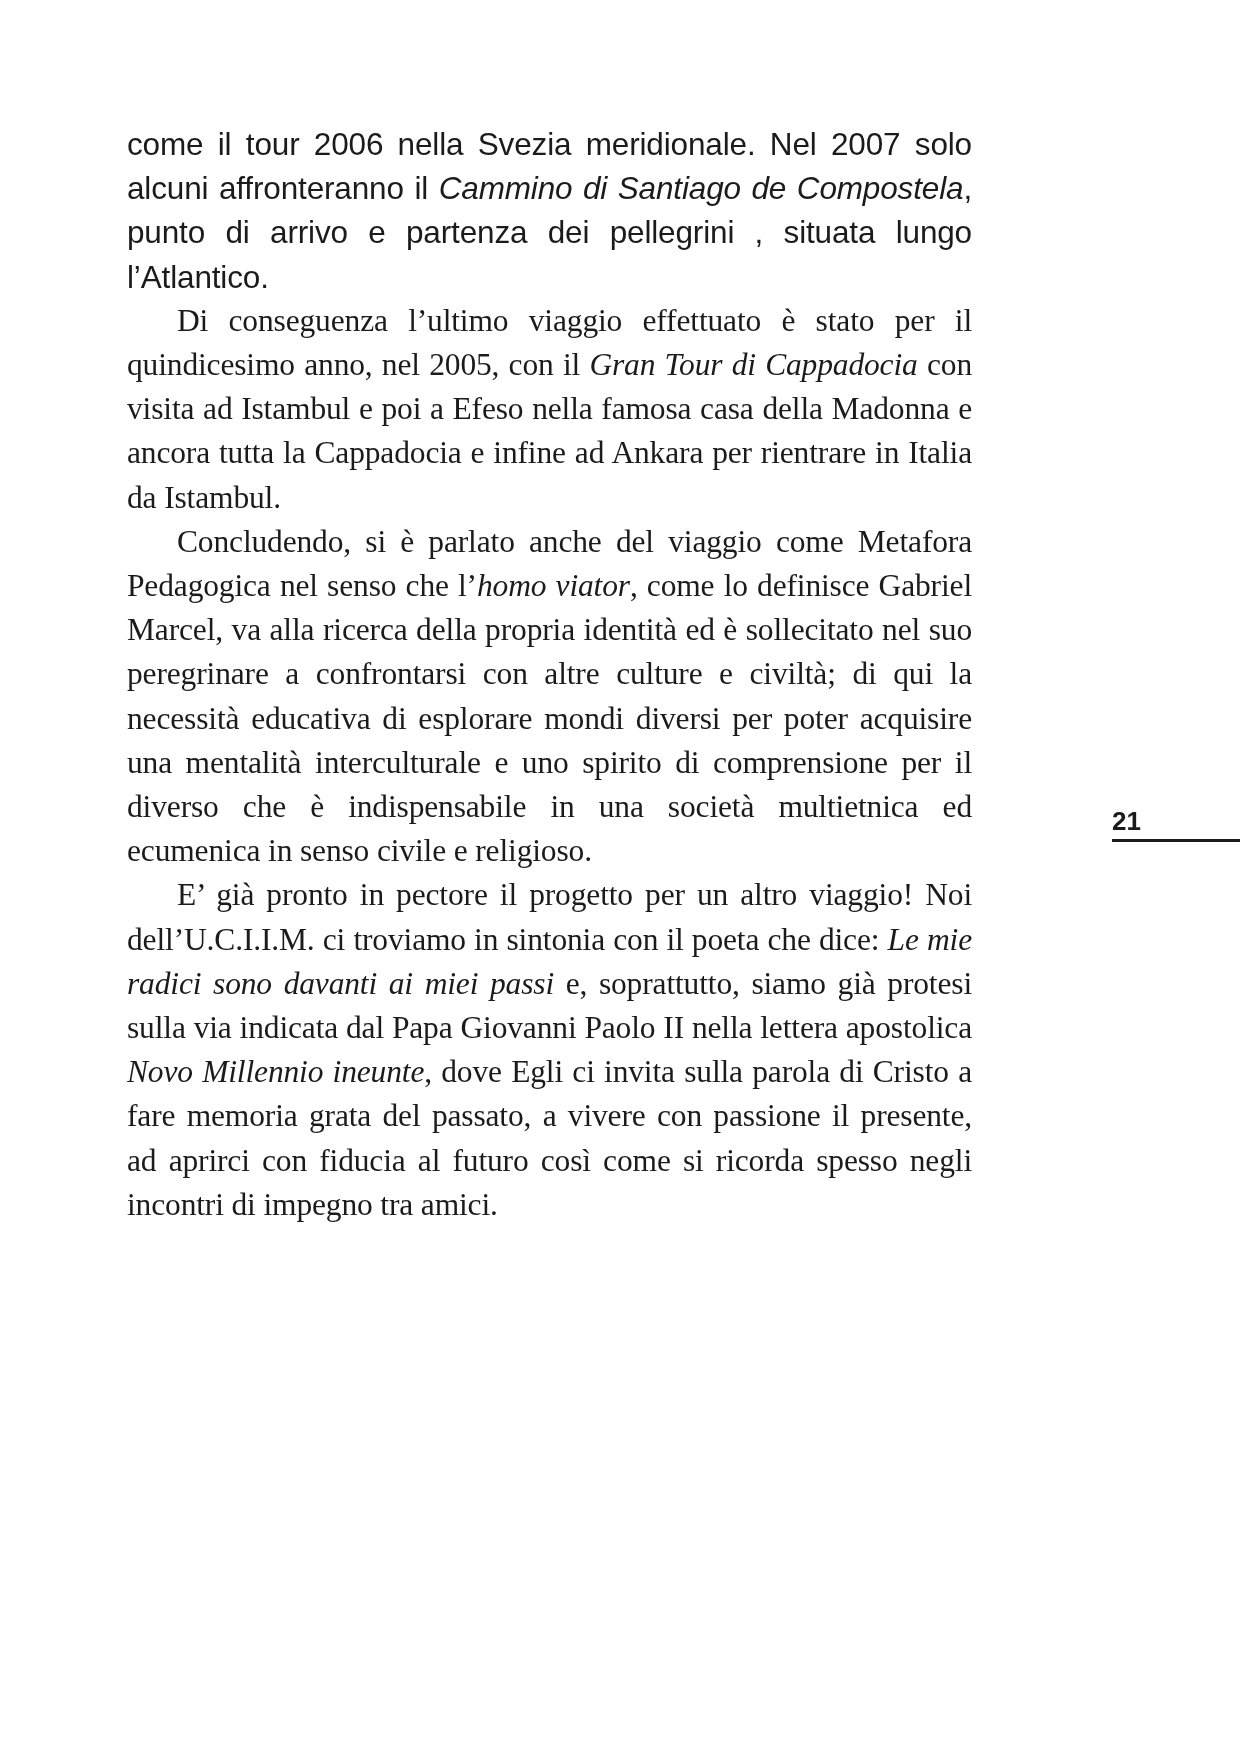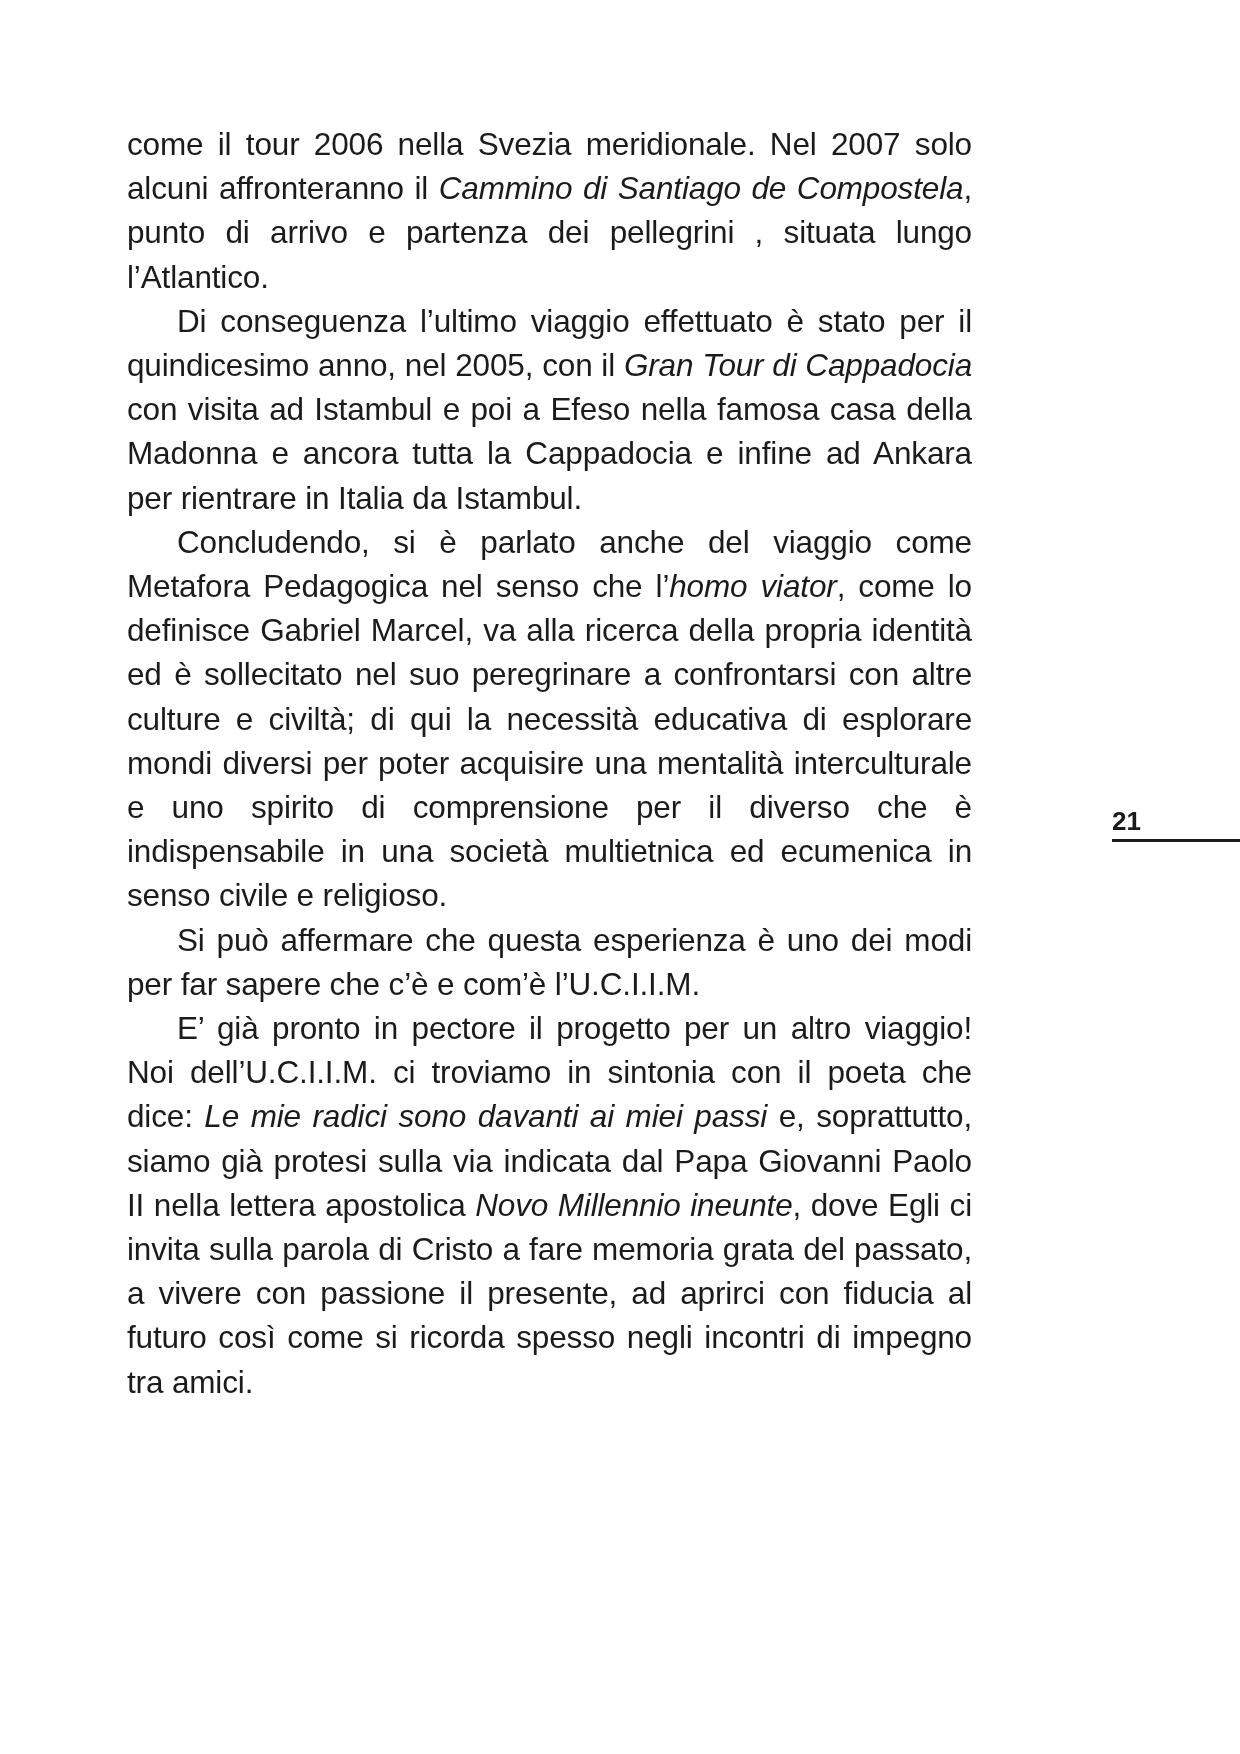--- a/index.html
+++ b/index.html
@@ -45,20 +45,21 @@
     font-weight: 400;
     color: #1b1b1b;
     -moz-font-feature-settings: "kern";
     font-kerning: normal;
     
     transform-origin: left top;
   }
 
   .para.indent {
     text-indent: 50px;
+    font-family: Liberation Serif, serif;
   }
 
   i, .it {
     font-style: italic;
   }
 
   
   .folio {
     position: absolute;
     left: 1112px;
@@ -83,21 +84,20 @@
 </style>
 </head>
 <body style="background: rgb(255, 255, 255);">
 
 <div class="page">
 
   <div class="textblock">
     <p class="para" id="p1" style="color: rgb(27, 27, 27);"><span>come il tour 2006 nella Svezia meridionale. Nel 2007 solo alcuni affronteranno il </span><span class="it">Cammino di Santiago de Compostela</span><span>, punto di arrivo e partenza dei pellegrini , situata lungo l’Atlantico.</span></p>
     <p class="para indent" id="p2" style="color: rgb(27, 27, 27);"><span>Di conseguenza l’ultimo viaggio effettuato è stato per il quindicesimo anno, nel 2005, con il </span><span class="it">Gran Tour di Cappadocia</span><span> con visita ad Istambul e poi a Efeso nella famosa casa della Madonna e ancora tutta la Cappadocia e infine ad Ankara per rientrare in Italia da Istambul.</span></p>
     <p class="para indent" id="p3" style="color: rgb(27, 27, 27);"><span>Concludendo, si è parlato anche del viaggio come Metafora Pedagogica nel senso che l’</span><span class="it">homo viator</span><span>, come lo definisce Gabriel Marcel, va alla ricerca della propria identità ed è sollecitato nel suo peregrinare a confrontarsi con altre culture e civiltà; di qui la necessità educativa di esplorare mondi diversi per poter acquisire una mentalità interculturale e uno spirito di comprensione per il diverso che è indispensabile in una società multietnica ed ecumenica in senso civile e religioso.</span></p>
-    <p class="para indent" id="p4" style="color: rgb(27, 27, 27);"><span>Si può affermare che questa esperienza è uno dei modi per far sapere che c’è e com’è l’U.C.I.I.M.</span></p>
     <p class="para indent" id="p5" style="color: rgb(27, 27, 27);"><span>E’ già pronto in pectore il progetto per un altro viaggio! Noi dell’U.C.I.I.M. ci troviamo in sintonia con il poeta che dice: </span><span class="it">Le mie radici sono davanti ai miei passi</span><span> e, soprattutto, siamo già protesi sulla via indicata dal Papa Giovanni Paolo II nella lettera apostolica </span><span class="it">Novo Millennio ineunte</span><span>, dove Egli ci invita sulla parola di Cristo a fare memoria grata del passato, a vivere con passione il presente, ad aprirci con fiducia al futuro così come si ricorda spesso negli incontri di impegno tra amici.</span></p>
   </div>
 
   <div class="folio">
     <span class="folio-num" style="color: rgb(27, 27, 27);">21</span>
     <span class="folio-rule" style="background: rgb(27, 27, 27);"></span>
   </div>
 
 </div>
 

